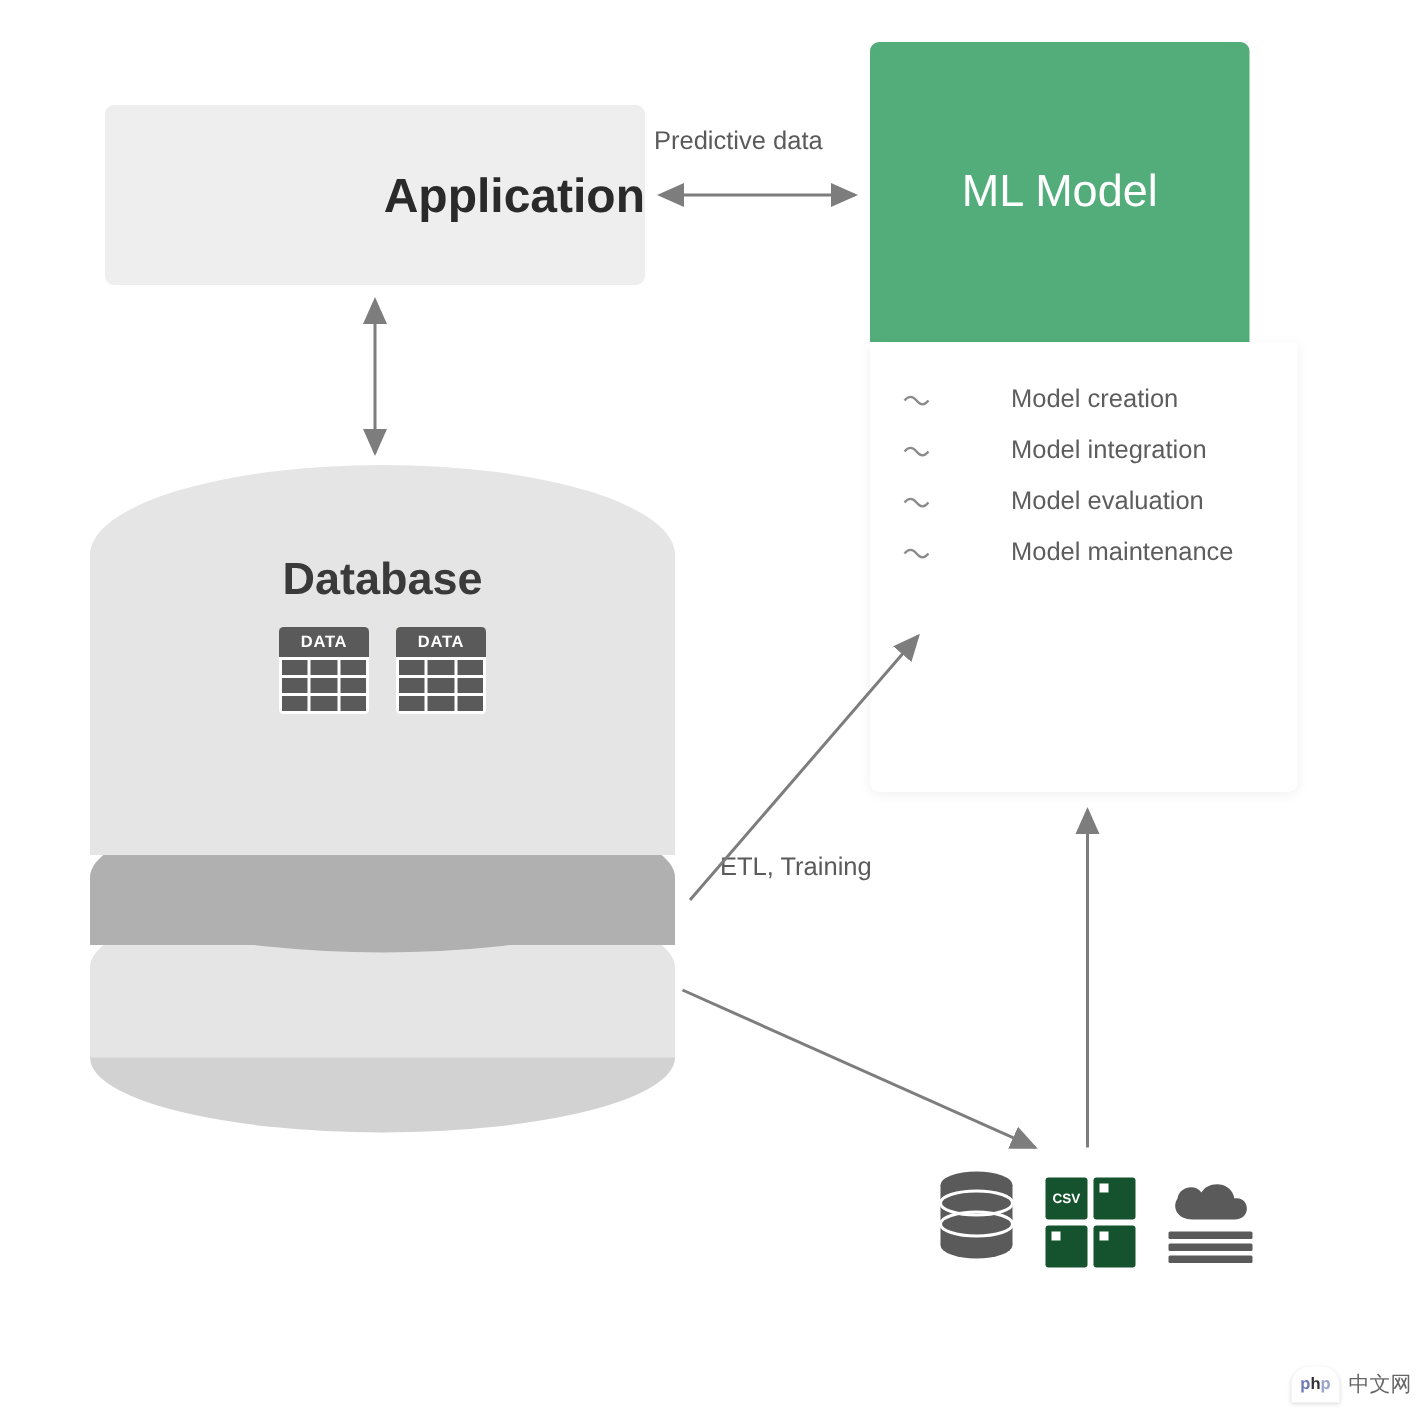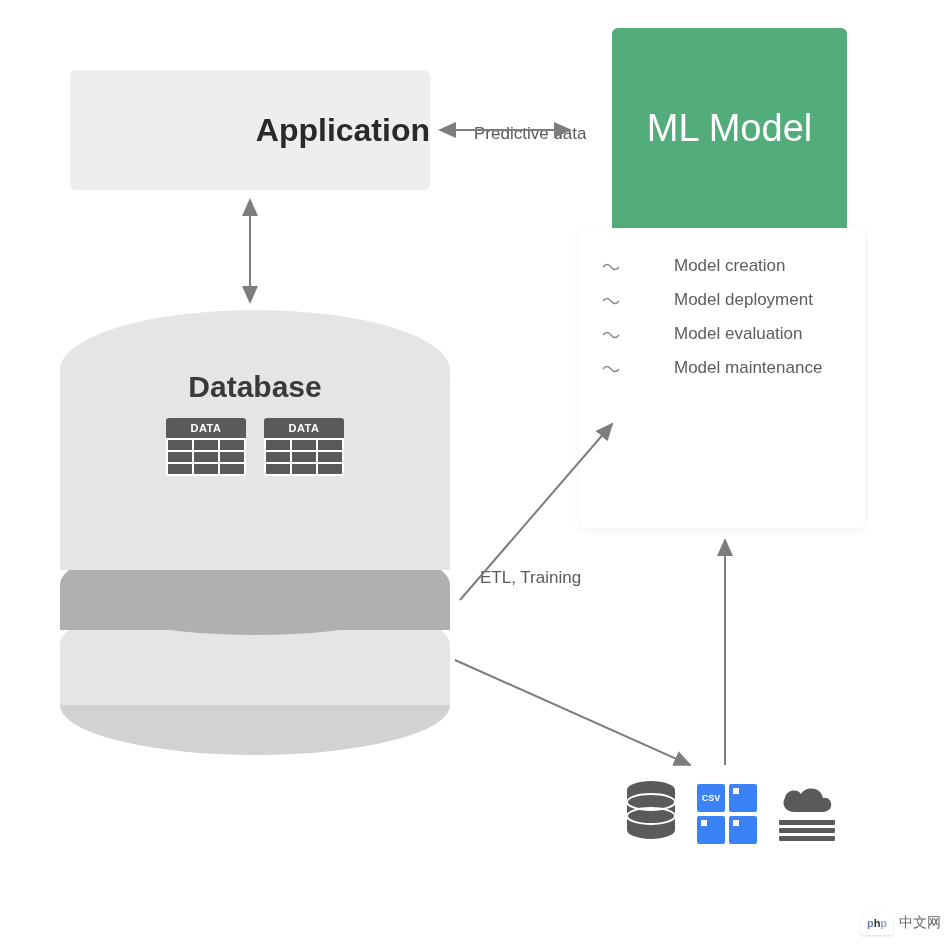--- a/index.html
+++ b/index.html
@@ -23,31 +23,30 @@
     align-items: center;
     justify-content: flex-end;
     font-size: 32px;
     font-weight: 600;
     color: #2a2a2a;
   }
   .ml-box {
     position: absolute;
     left: 580px;
     top: 28px;
-    width: 235px;
+    width: 253px;
     height: 200px;
     background: #52ad7a;
     border-radius: 6px 6px 0 0;
     display: flex;
     align-items: center;
     justify-content: center;
-    font-size: 38px;
+    font-size: 30px;
     font-weight: 500;
     color: #fff;
-    margin-left: 32px;
   }
   .ml-list-container {
     position: absolute;
     left: 580px;
     top: 228px;
     width: 285px;
     height: 300px;
     background: #fff;
     box-shadow: 0 2px 8px rgba(0,0,0,0.06);
     border-radius: 0 0 6px 6px;
@@ -141,21 +140,21 @@
   .db-tables {
     position: absolute;
     left: 0; top: 108px;
     width: 100%;
     display: flex;
     justify-content: center;
     gap: 18px;
     z-index: 10;
   }
   .data-table {
-    width: 80px;
+    width: 60px;
     background: #fef9c3;
     border-radius: 3px;
     overflow: hidden;
   }
   .data-table-head {
     background: #5a5a5a;
     color: #fff;
     font-size: 11px;
     font-weight: 700;
     text-align: center;
@@ -172,21 +171,21 @@
   }
   .data-table-grid div {
     background: #5a5a5a;
   }
   
   .arrow-label {
     position: absolute;
     color: #5a5a5a;
     font-size: 17px;
   }
-  .lbl-predictive { left: 474px; top: 84px; margin-top: 40px; }
+  .lbl-predictive { left: 436px; top: 84px; }
   .lbl-etl { left: 480px; top: 568px; }
   svg.arrows {
     position: absolute;
     left: 0; top: 0;
     width: 947px; height: 947px;
     pointer-events: none;
   }
   
   .sources {
     position: absolute;
@@ -197,21 +196,21 @@
     align-items: flex-end;
   }
   .src-db svg, .src-csv, .src-cloud { color: #5a5a5a; }
   .src-csv {
     display: grid;
     grid-template-columns: repeat(2, 28px);
     grid-template-rows: repeat(2, 28px);
     gap: 4px;
   }
   .csv-cell {
-    background: #3b82f6;
+    background: #14532d;
     color: #fff;
     font-size: 9px;
     font-weight: 700;
     display: flex;
     align-items: center;
     justify-content: center;
     border-radius: 2px;
   }
   .csv-cell.doc {
     position: relative;
@@ -284,21 +283,21 @@
   <div class="ml-list-item">
     <svg class="squig" viewBox="0 0 18 10">
         <path d="M1 6 Q5 1 9 6 T17 6" stroke="currentColor" stroke-width="1.5" fill="none"></path>
       </svg>
     <span>Model creation</span>
   </div>
   <div class="ml-list-item">
     <svg class="squig" viewBox="0 0 18 10">
         <path d="M1 6 Q5 1 9 6 T17 6" stroke="currentColor" stroke-width="1.5" fill="none"></path>
       </svg>
-    <span>Model deployment</span>
+    <span>Model integration</span>
   </div>
   <div class="ml-list-item">
     <svg class="squig" viewBox="0 0 18 10">
         <path d="M1 6 Q5 1 9 6 T17 6" stroke="currentColor" stroke-width="1.5" fill="none"></path>
       </svg>
     <span>Model evaluation</span>
   </div>
   <div class="ml-list-item">
     <svg class="squig" viewBox="0 0 18 10">
         <path d="M1 6 Q5 1 9 6 T17 6" stroke="currentColor" stroke-width="1.5" fill="none"></path>

